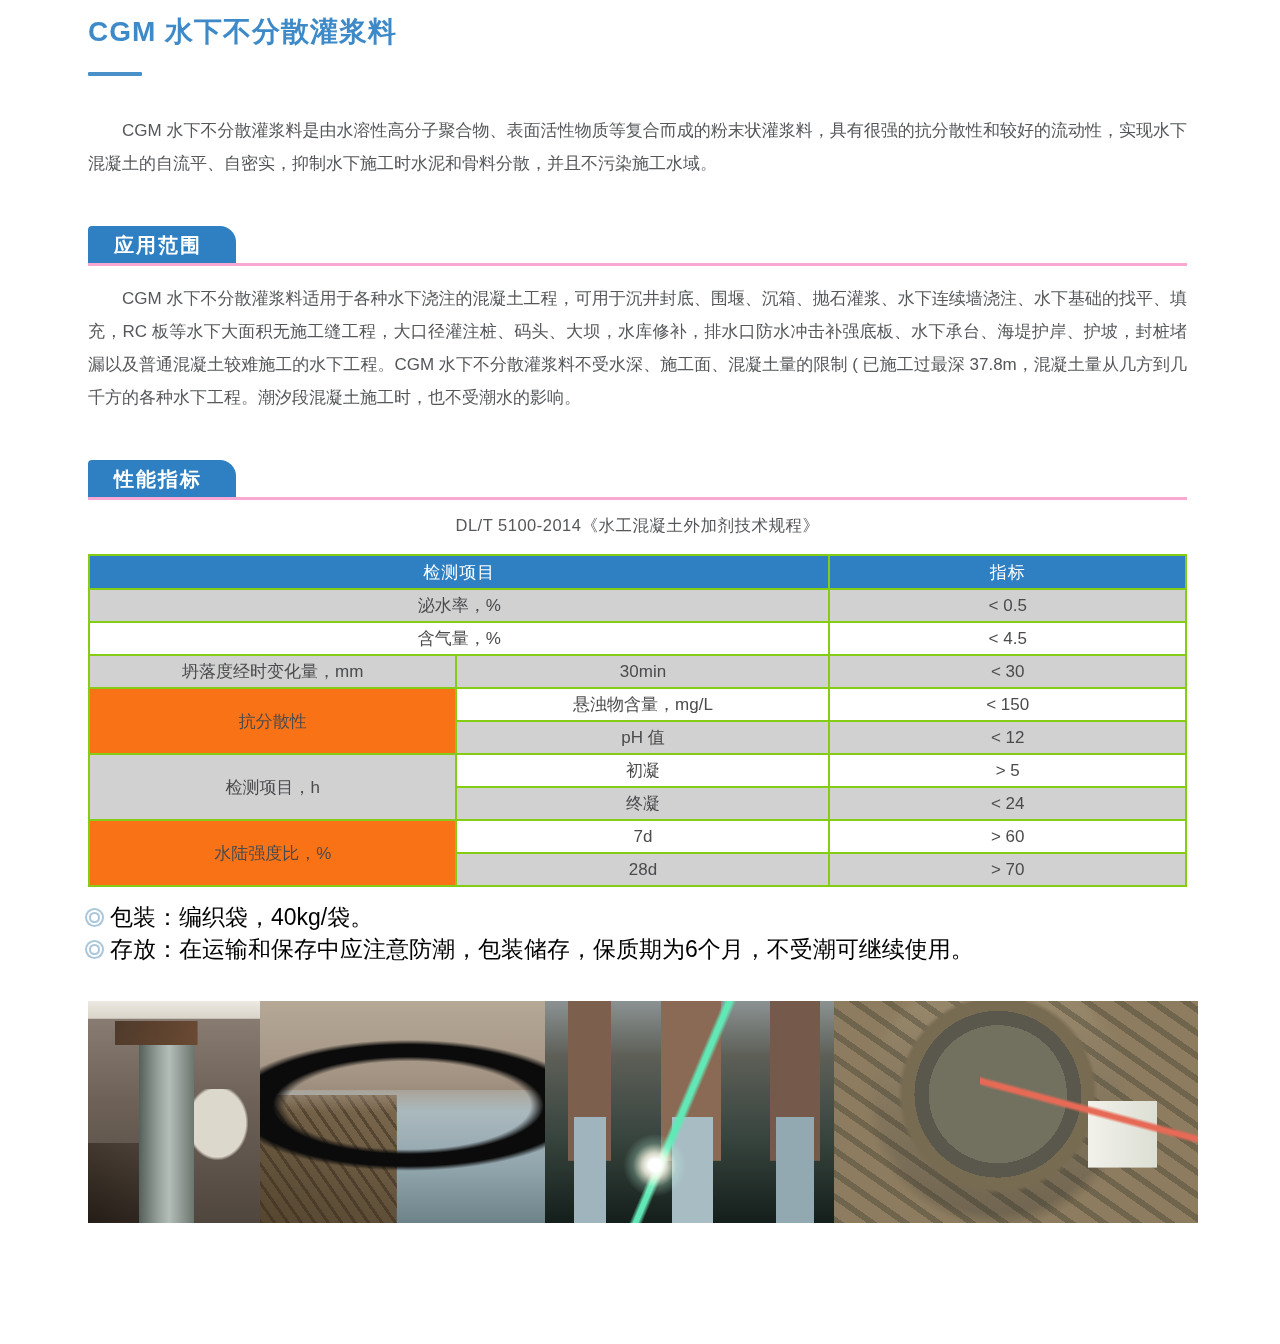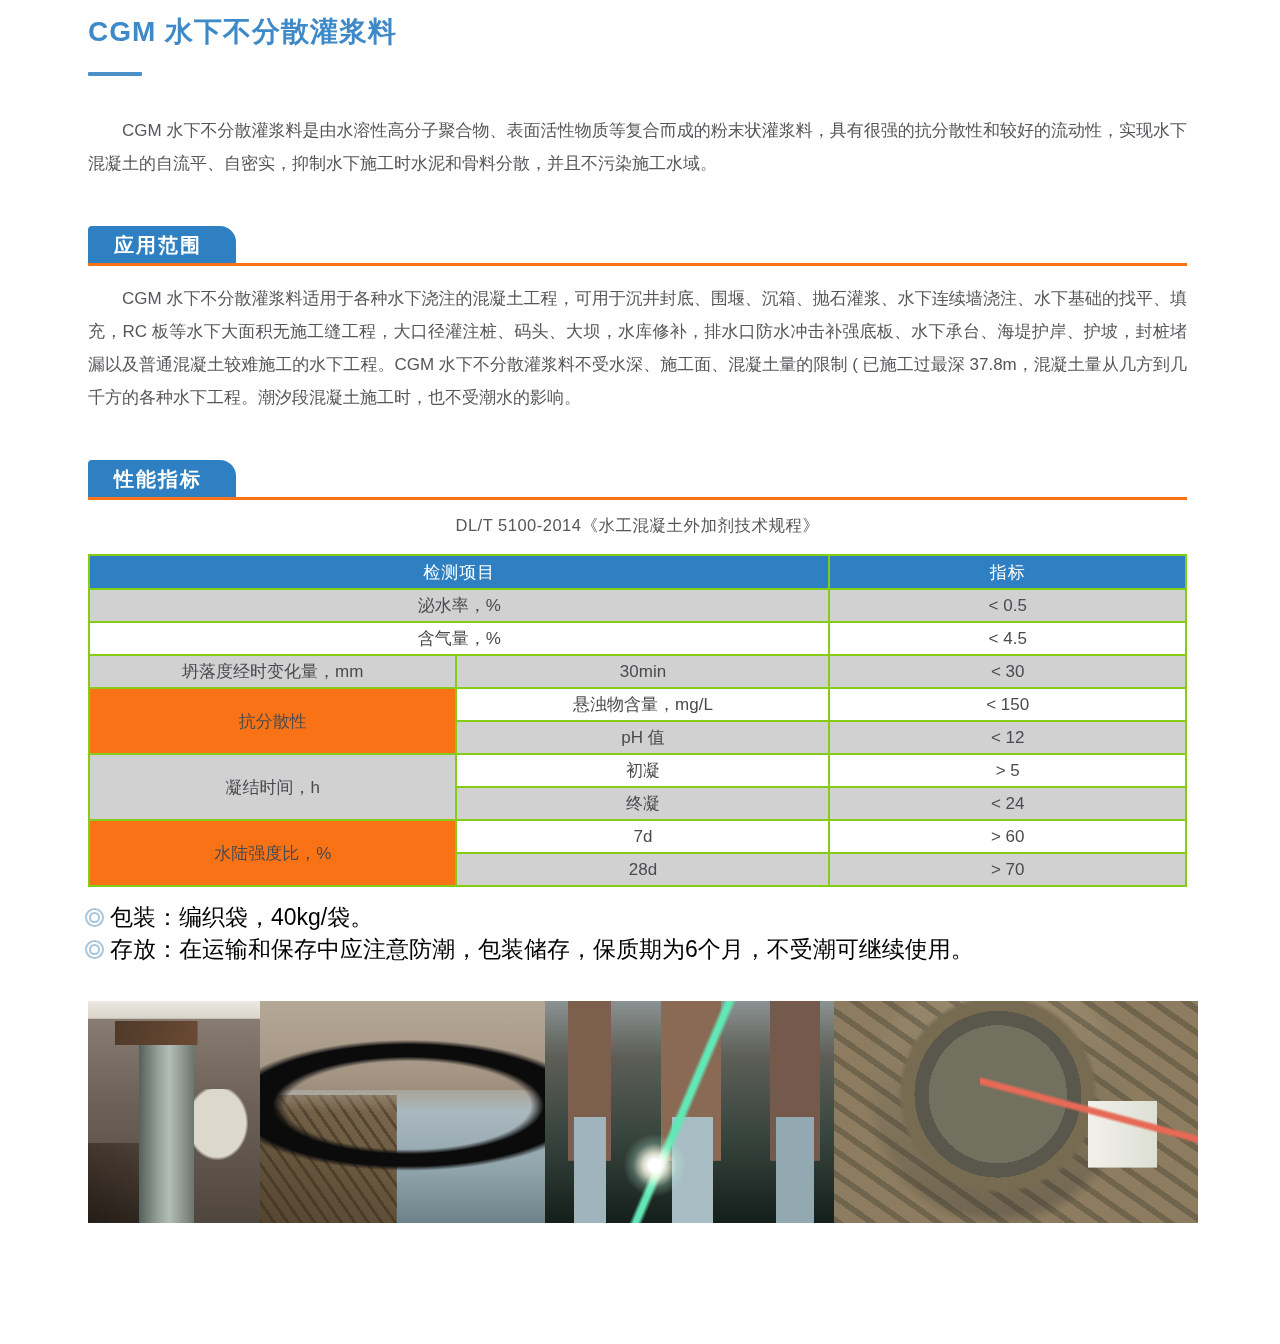--- a/index.html
+++ b/index.html
@@ -19,21 +19,21 @@
   .title-dash{width:54px;height:4px;background:#4a90c9;margin-top:22px;border-radius:1px;}
 
   
   .para{
     font-size:17px;line-height:33px;color:#55575a;
     text-align:justify;text-indent:2em;margin:0;
   }
   .intro{margin-top:38px;}
 
   
-  .section-head{border-bottom:3px solid #f97316;margin-top:46px;line-height:0;}
+  .section-head{border-bottom:3px solid #f9a8d4;margin-top:46px;line-height:0;}
   .section-tab{
     display:inline-block;background:#2e80c2;color:#fff;
     font-size:20px;font-weight:bold;letter-spacing:2px;
     line-height:1;padding:9px 34px 8px 26px;
     border-radius:4px 16px 0 0;vertical-align:bottom;
   }
 
   .section-body{margin-top:16px;}
 
   
@@ -163,21 +163,21 @@
       <tr>
         <td rowspan="2" class="cell-white">抗分散性</td>
         <td>悬浊物含量，mg/L</td>
         <td>&lt; 150</td>
       </tr>
       <tr class="shade">
         <td>pH 值</td>
         <td>&lt; 12</td>
       </tr>
       <tr>
-        <td rowspan="2" class="cell-gray">凝结时间，h</td>
+        <td rowspan="2" class="cell-gray">检测项目，h</td>
         <td>初凝</td>
         <td>&gt; 5</td>
       </tr>
       <tr class="shade">
         <td>终凝</td>
         <td>&lt; 24</td>
       </tr>
       <tr>
         <td rowspan="2" class="cell-white">水陆强度比，%</td>
         <td>7d</td>

